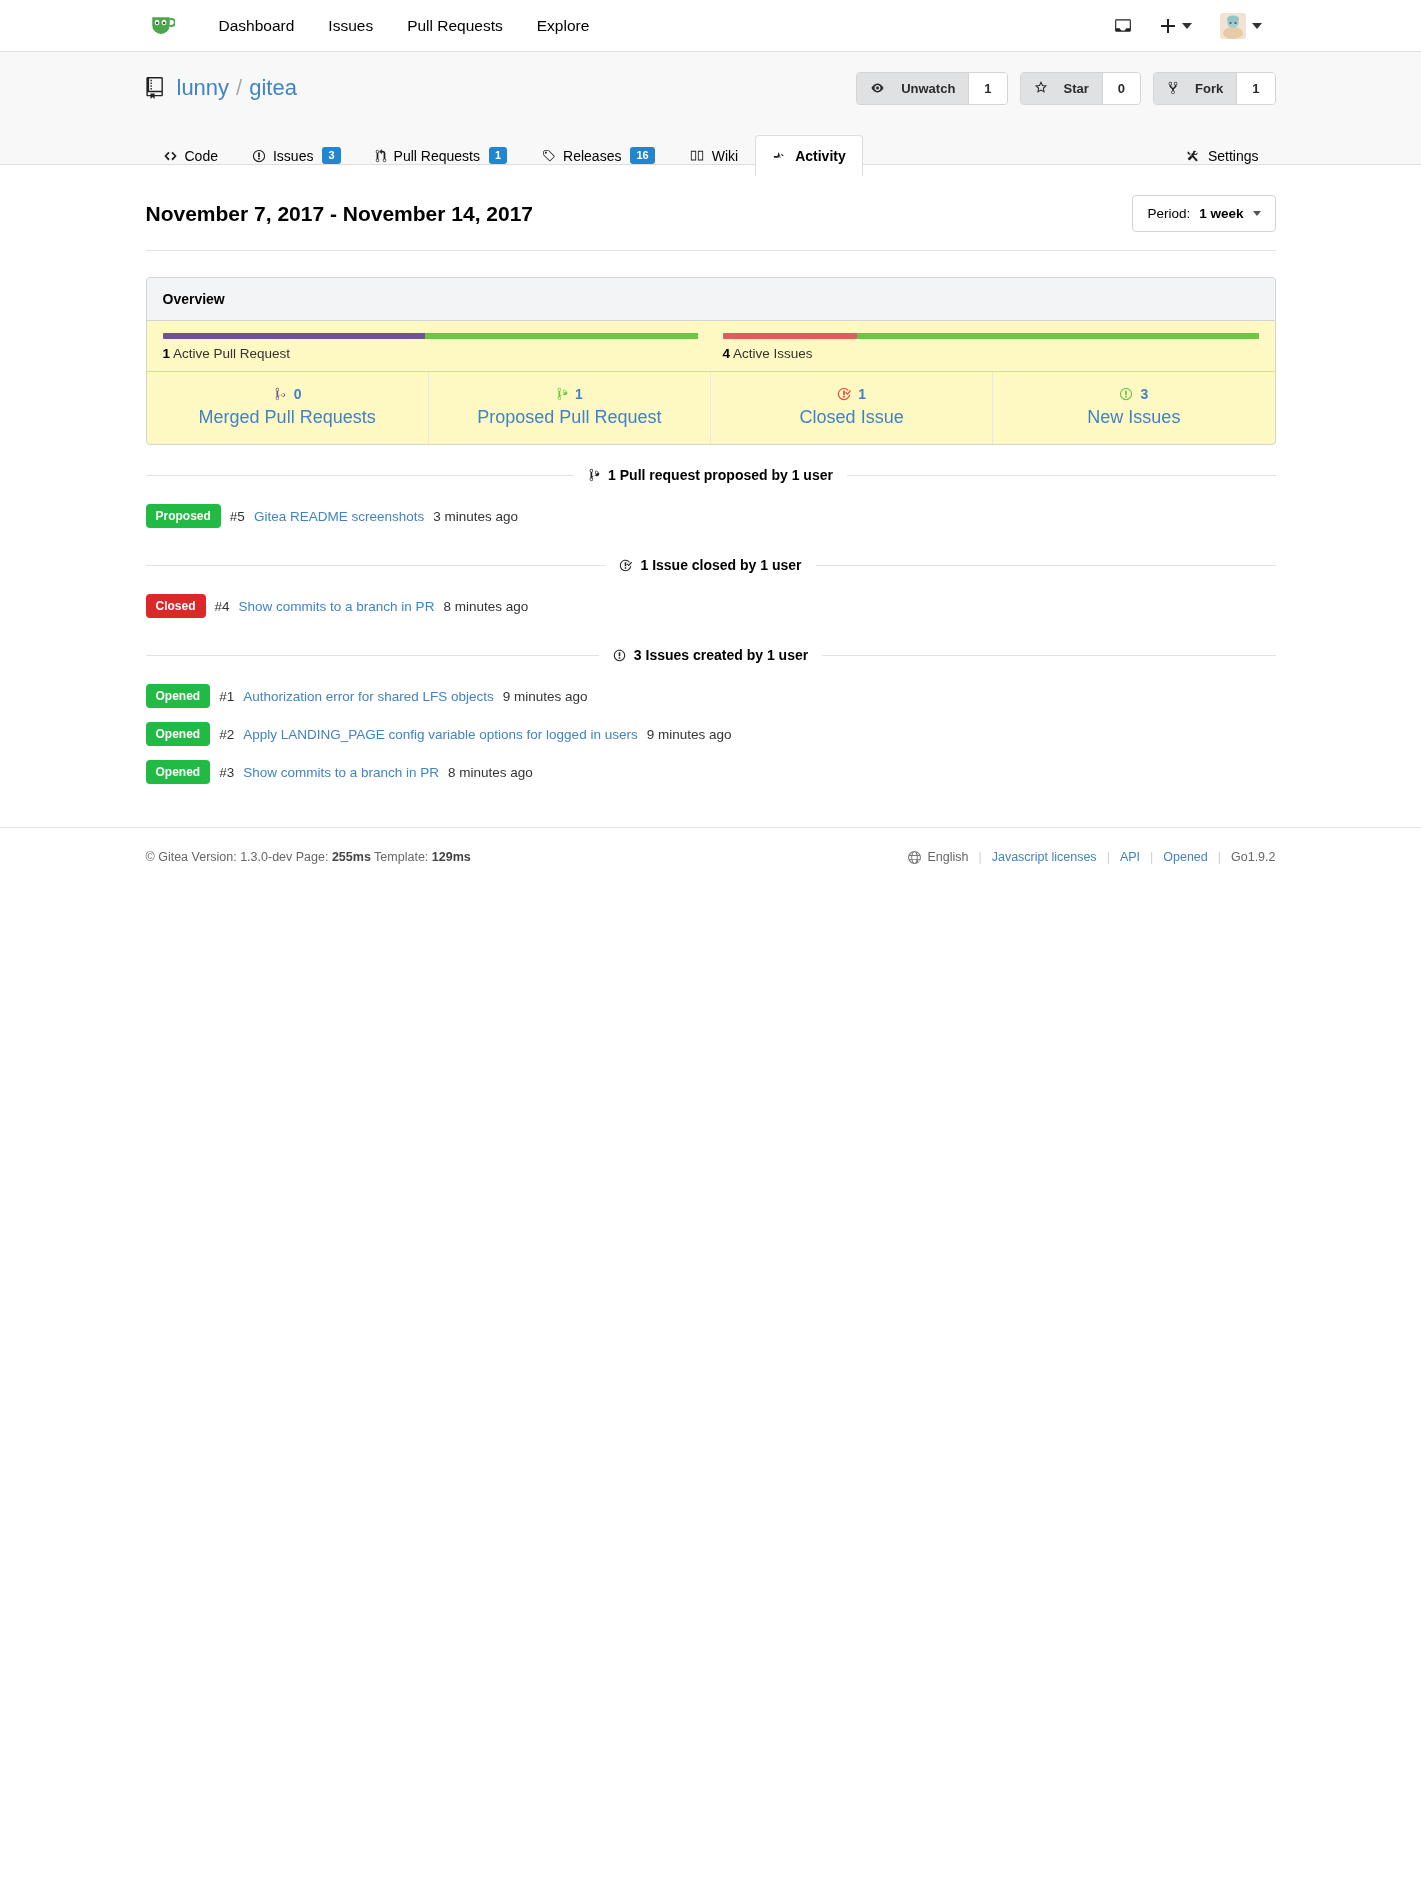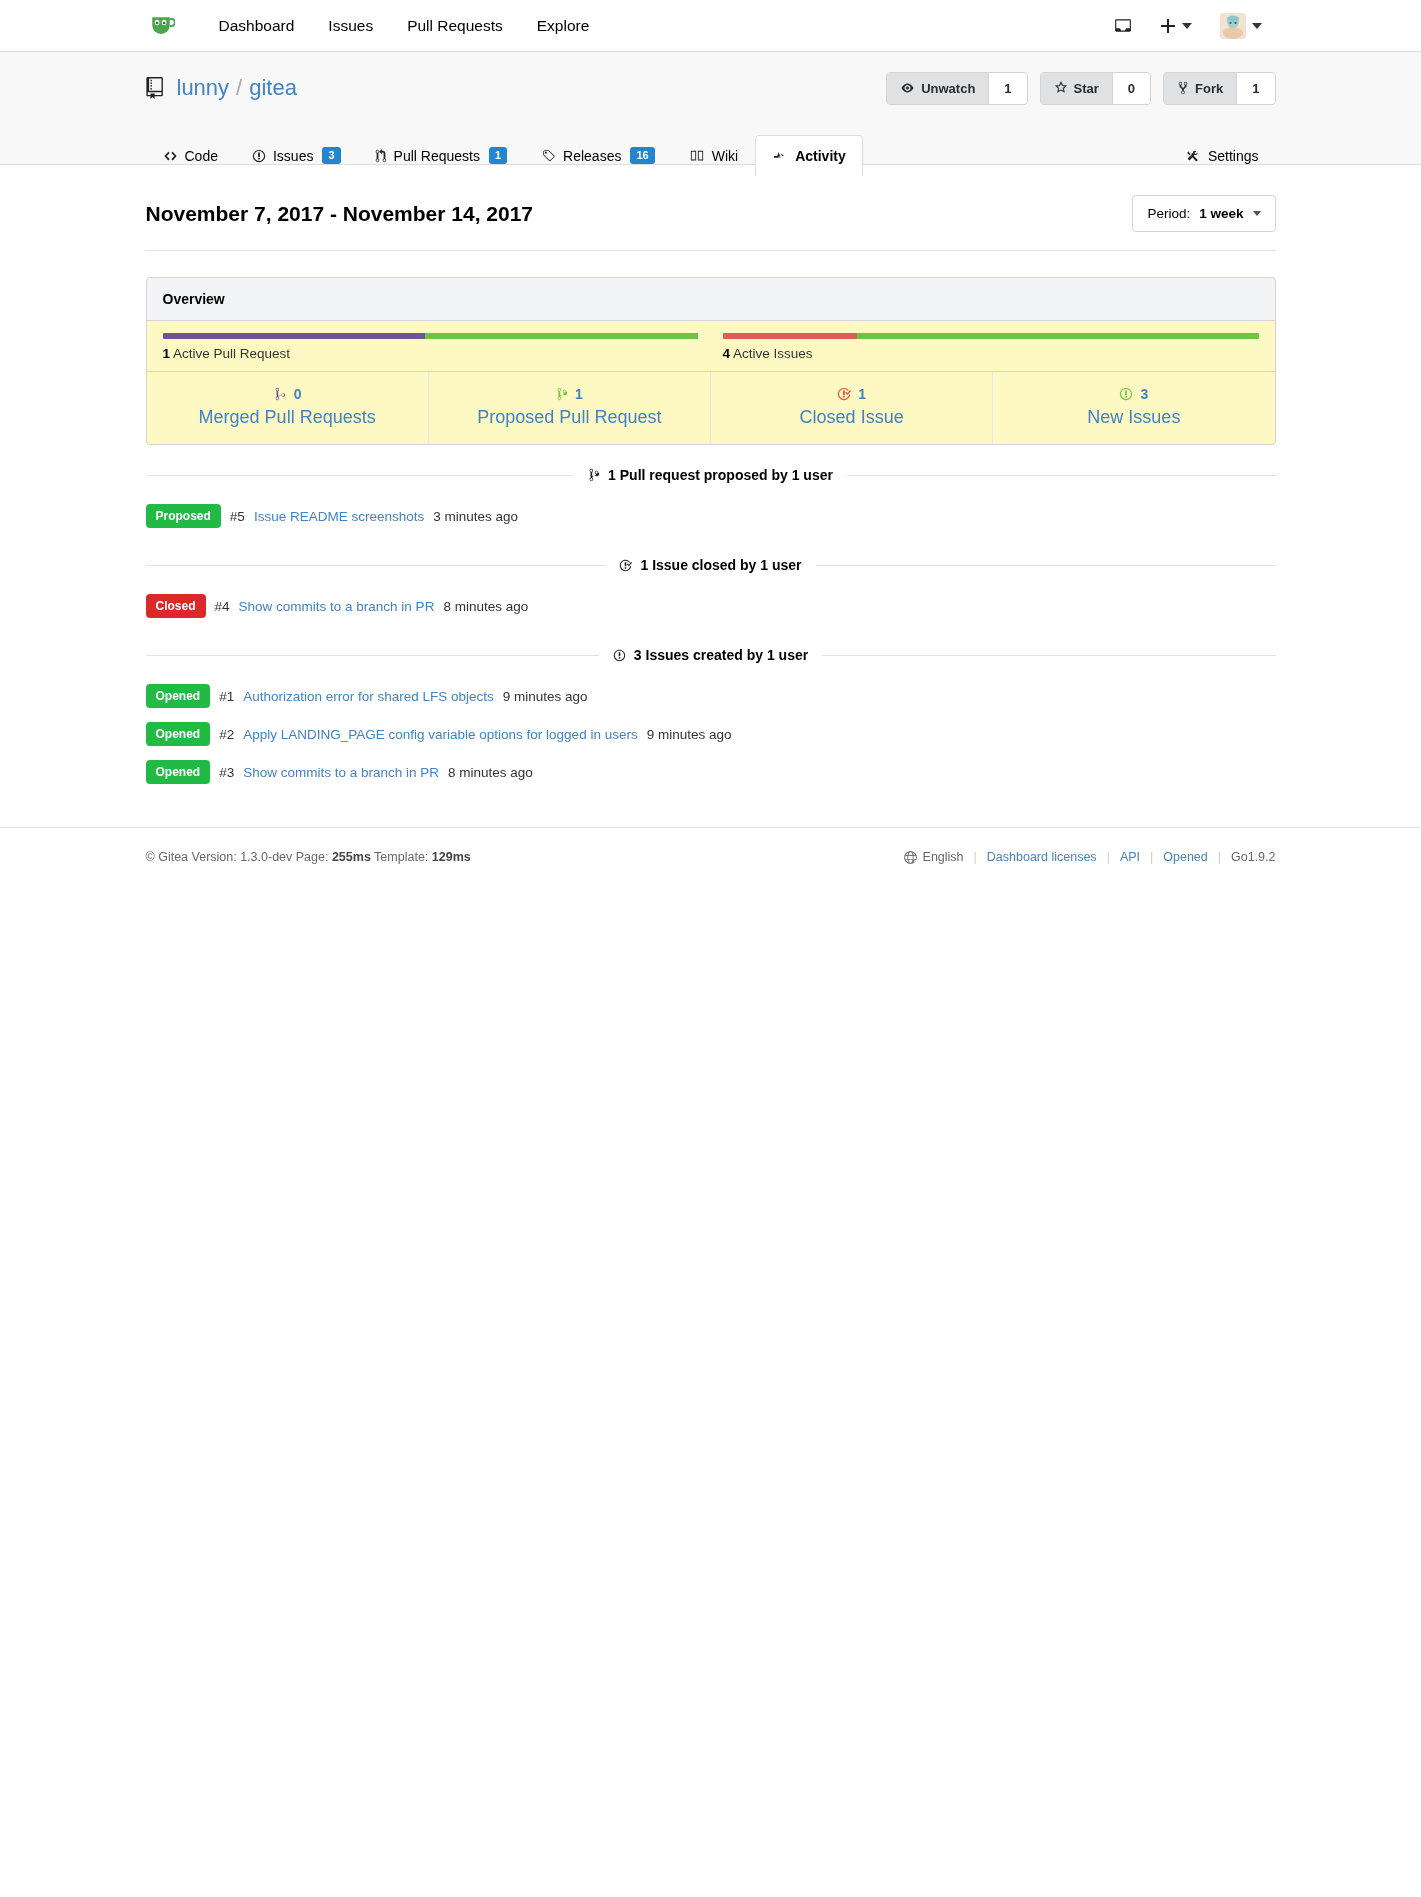--- a/index.html
+++ b/index.html
@@ -87,21 +87,21 @@
     border-radius: 4px;
     overflow: hidden;
     border: 1px solid #d4d4d5;
   }
   .btn-main {
     background: #e0e1e2;
     color: #2b2b2b;
     font-size: 13px;
     font-weight: bold;
     padding: 8px 13px;
-    display: flex; align-items: center; gap: 6px;
+    display: flex; align-items: center; gap: 16px;
     cursor: pointer;
     white-space: nowrap;
   }
   .btn-count {
     background: #ffffff;
     color: #2b2b2b;
     font-size: 13px;
     font-weight: bold;
     padding: 8px 15px;
     border-left: 1px solid #d4d4d5;
@@ -531,21 +531,21 @@
     <span class="divider-text">
       <svg width="12" height="14" viewBox="0 0 10 16" aria-hidden="true">
         <path fill="#222222" d="M10 5c0-1.11-.89-2-2-2a1.993 1.993 0 0 0-1 3.72v.3c-.02.52-.23.98-.63 1.38-.4.4-.86.61-1.38.63-.83.02-1.48.16-2 .45V4.72a1.993 1.993 0 0 0-1-3.72 1.993 1.993 0 0 0-1 3.72v6.56A1.993 1.993 0 0 0 2 15a1.993 1.993 0 0 0 1-3.72v-.03c0-.52.2-.98.63-1.38.4-.4.86-.61 1.38-.63.83-.02 1.48-.16 2-.45-.02 0 .02 0 0 0A1.993 1.993 0 0 0 10 5zM2 1.8c.66 0 1.2.55 1.2 1.2 0 .65-.55 1.2-1.2 1.2C1.34 4.2.8 3.65.8 3c0-.65.55-1.2 1.2-1.2zm0 12.41c-.66 0-1.2-.55-1.2-1.2 0-.65.55-1.2 1.2-1.2.65 0 1.2.55 1.2 1.2 0 .65-.55 1.2-1.2 1.2zM8 6.2c-.66 0-1.2-.55-1.2-1.2 0-.65.55-1.2 1.2-1.2.65 0 1.2.55 1.2 1.2 0 .65-.55 1.2-1.2 1.2z"></path>
       </svg>
       <span>1 Pull request proposed by 1 user</span>
     </span>
   </div>
   <div class="act-item">
     <span class="label-badge badge-proposed">Proposed</span>
     <span class="act-index">#5</span>
-    <a href="#">Issue README screenshots</a>
+    <a href="#">Gitea README screenshots</a>
     <span class="act-time">3 minutes ago</span>
   </div>
 
   <div class="divider">
     <span class="divider-text">
       <svg width="13" height="13" viewBox="0 0 16 16" aria-hidden="true">
         <path fill="#222222" d="M7 10h2v2H7v-2zm2-6H7v5h2V4zm1.5 1.5l-1 1L12 9l4-4.5-1-1L12 7l-1.5-1.5zM8 13.7A5.71 5.71 0 0 1 2.3 8c0-3.14 2.56-5.7 5.7-5.7 1.83 0 3.45.88 4.5 2.2l.92-.92A6.97 6.97 0 0 0 8 1C4.14 1 1 4.14 1 8s3.14 7 7 7 7-3.14 7-7l-1.52 1.52c-.66 2.41-2.86 4.18-5.48 4.18z"></path>
       </svg>
       <span>1 Issue closed by 1 user</span>
     </span>
@@ -595,21 +595,21 @@
       <b>129ms</b>
     </div>
     <div class="footer-right">
       <span class="lang-item">
         <svg width="13" height="13" viewBox="0 0 16 16" aria-hidden="true">
           <path fill="#777777" d="M8 0a8 8 0 1 0 0 16A8 8 0 0 0 8 0zm0 1.2c.9 0 1.9 1.4 2.4 3.6H5.6C6.1 2.6 7.1 1.2 8 1.2zM4.3 4.8H2.5A6.85 6.85 0 0 1 5.6 1.9a9.3 9.3 0 0 0-1.3 2.9zm-2.4 1.2h2.2A14 14 0 0 0 4 8c0 .7.03 1.4.1 2H1.9A6.7 6.7 0 0 1 1.3 8c0-.7.2-1.4.6-2zm.6 5.2h1.8c.3 1.1.7 2.1 1.3 2.9a6.85 6.85 0 0 1-3.1-2.9zM8 14.8c-.9 0-1.9-1.4-2.4-3.6h4.8c-.5 2.2-1.5 3.6-2.4 3.6zM10.7 10H5.3A13 13 0 0 1 5.2 8c0-.7.04-1.4.1-2h5.4c.06.6.1 1.3.1 2s-.04 1.4-.1 2zm.99 4.1c.6-.8 1-1.8 1.3-2.9h1.8a6.85 6.85 0 0 1-3.1 2.9zM14.1 10h-2.2c.07-.6.1-1.3.1-2s-.03-1.4-.1-2h2.2c.4.6.6 1.3.6 2s-.2 1.4-.6 2zm-.3-5.2H12a9.3 9.3 0 0 0-1.3-2.9 6.85 6.85 0 0 1 3.1 2.9z"></path>
         </svg>
         <span>English</span>
       </span>
       <span class="fsep">|</span>
-      <a href="#">Dashboard licenses</a>
+      <a href="#">Javascript licenses</a>
       <span class="fsep">|</span>
       <a href="#">API</a>
       <span class="fsep">|</span>
       <a href="#">Opened</a>
       <span class="fsep">|</span>
       <span class="footer-ver">Go1.9.2</span>
     </div>
   </div>
 </div>
 

